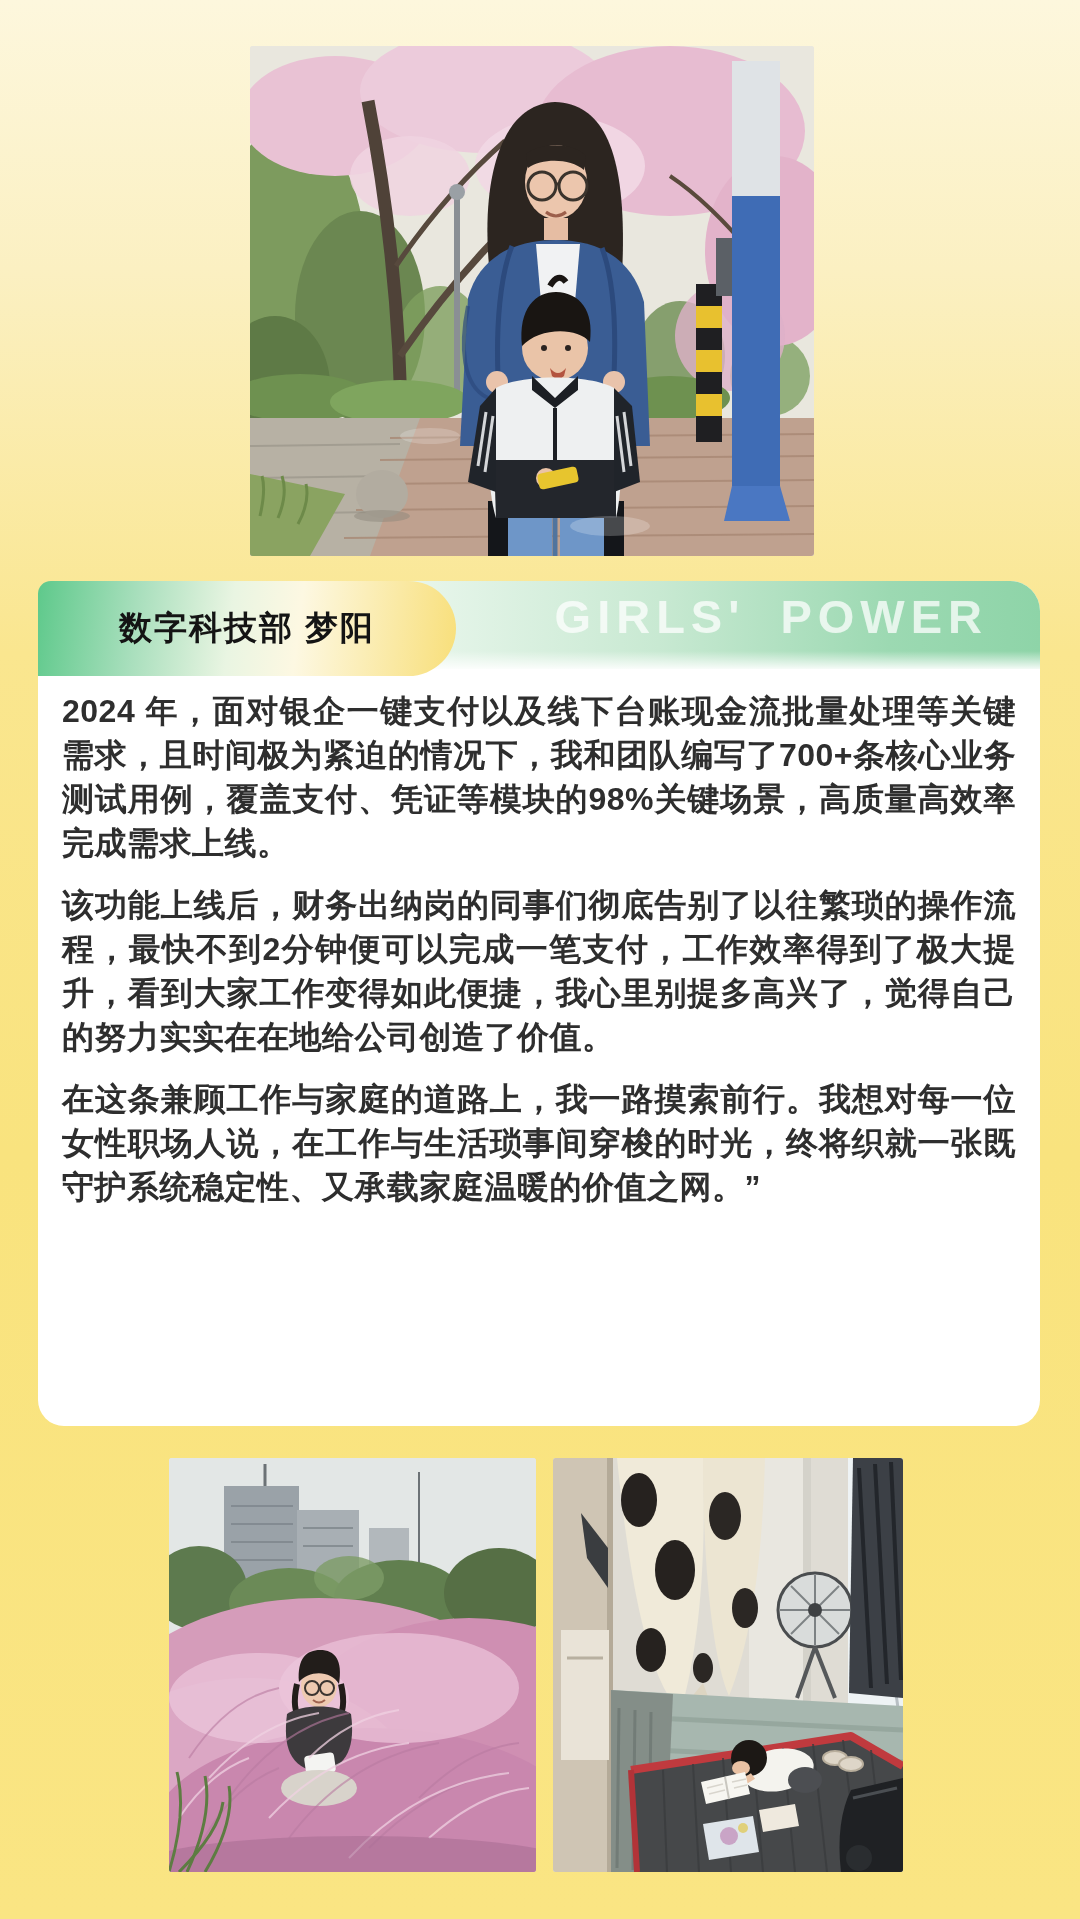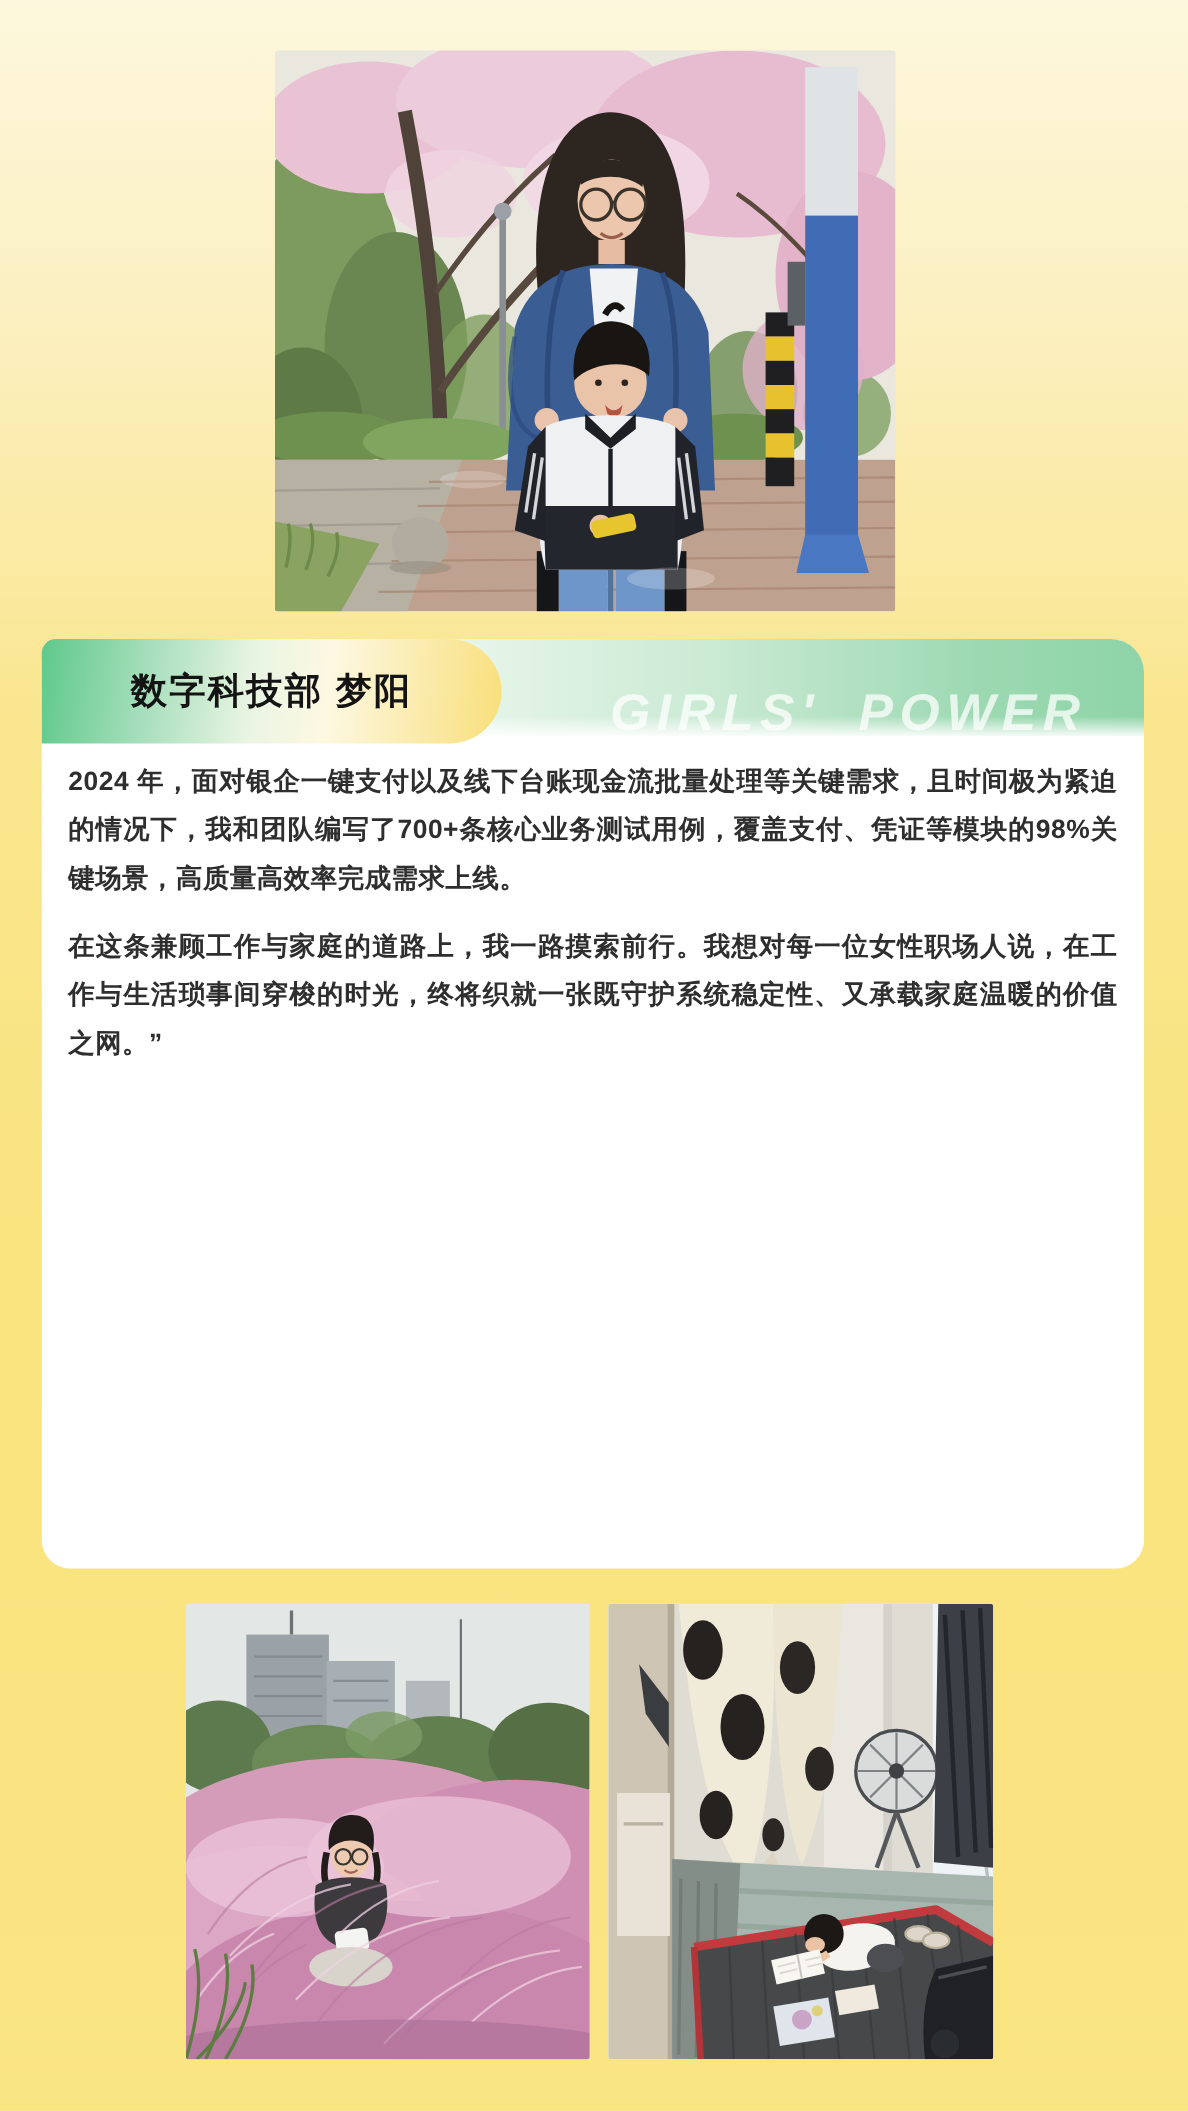--- a/index.html
+++ b/index.html
@@ -21,36 +21,36 @@
     position:absolute;left:0;top:0;right:0;height:88px;
     background:linear-gradient(90deg,#ffffff 0%,#f2faf3 30%,#c8e9d2 62%,#9cd9b2 85%,#8ed4a8 100%);
     border-radius:18px 30px 0 0;
   }
   .header-green::after{
     content:"";position:absolute;left:0;right:0;bottom:-2px;height:20px;
     background:linear-gradient(180deg,rgba(255,255,255,0),#ffffff);
   }
   .watermark{
     position:absolute;right:52px;top:8px;
-    font-size:47px;font-weight:bold;font-style:italic;
+    font-size:47px;font-weight:bold;
     color:rgba(255,255,255,0.66);letter-spacing:6px;word-spacing:16px;
-    text-shadow:0 0 1px rgba(255,255,255,0.25);white-space:nowrap;margin-top:31px;
+    text-shadow:0 0 1px rgba(255,255,255,0.25);white-space:nowrap;
   }
   .header-tab{
     position:absolute;left:0;top:0;width:418px;height:95px;
     background:linear-gradient(97deg,#5ec98b 0%,#a9dfbd 24%,#e9f5e2 46%,#fdf8e2 62%,#f8df7a 100%);
     border-radius:14px 52px 52px 0;
     display:flex;align-items:center;justify-content:center;
   }
   .dept{
     font-size:33px;font-weight:800;color:#141414;letter-spacing:2px;white-space:nowrap;
   }
   .card-body{padding:13px 24px 0 24px;}
   .card-body p{
-    margin:0 0 18px 0;font-size:24px;line-height:44px;font-weight:700;
+    margin:0 0 18px 0;font-size:32px;line-height:44px;font-weight:700;
     color:#2e2e2e;text-align:justify;letter-spacing:0.5px;
   }
   .bottom-photo-left{left:169px;top:1458px;width:367px;height:414px;}
   .bottom-photo-right{left:553px;top:1458px;width:350px;height:414px;}
 </style>
 </head>
 <body>
 
 <div class="page">
 
@@ -170,20 +170,21 @@
     <div class="header">
       <div class="header-green">
         <span class="watermark">GIRLS' POWER</span>
       </div>
       <div class="header-tab">
         <span class="dept">数字科技部 梦阳</span>
       </div>
     </div>
     <div class="card-body">
       <p>2024 年，面对银企一键支付以及线下台账现金流批量处理等关键需求，且时间极为紧迫的情况下，我和团队编写了700+条核心业务测试用例，覆盖支付、凭证等模块的98%关键场景，高质量高效率完成需求上线。</p>
+      <p>该功能上线后，财务出纳岗的同事们彻底告别了以往繁琐的操作流程，最快不到2分钟便可以完成一笔支付，工作效率得到了极大提升，看到大家工作变得如此便捷，我心里别提多高兴了，觉得自己的努力实实在在地给公司创造了价值。</p>
       <p>在这条兼顾工作与家庭的道路上，我一路摸索前行。我想对每一位女性职场人说，在工作与生活琐事间穿梭的时光，终将织就一张既守护系统稳定性、又承载家庭温暖的价值之网。”</p>
     </div>
   </div>
 
   <div class="photo bottom-photo-left" title="粉黛乱子草花丛中的女士">
     <svg width="367" height="414" viewBox="0 0 367 414">
       <rect width="367" height="414" fill="#e3e7e6"></rect>
 
       <rect x="55" y="28" width="75" height="110" fill="#9aa2a8"></rect>
       <rect x="128" y="52" width="62" height="80" fill="#a8afb4"></rect>

